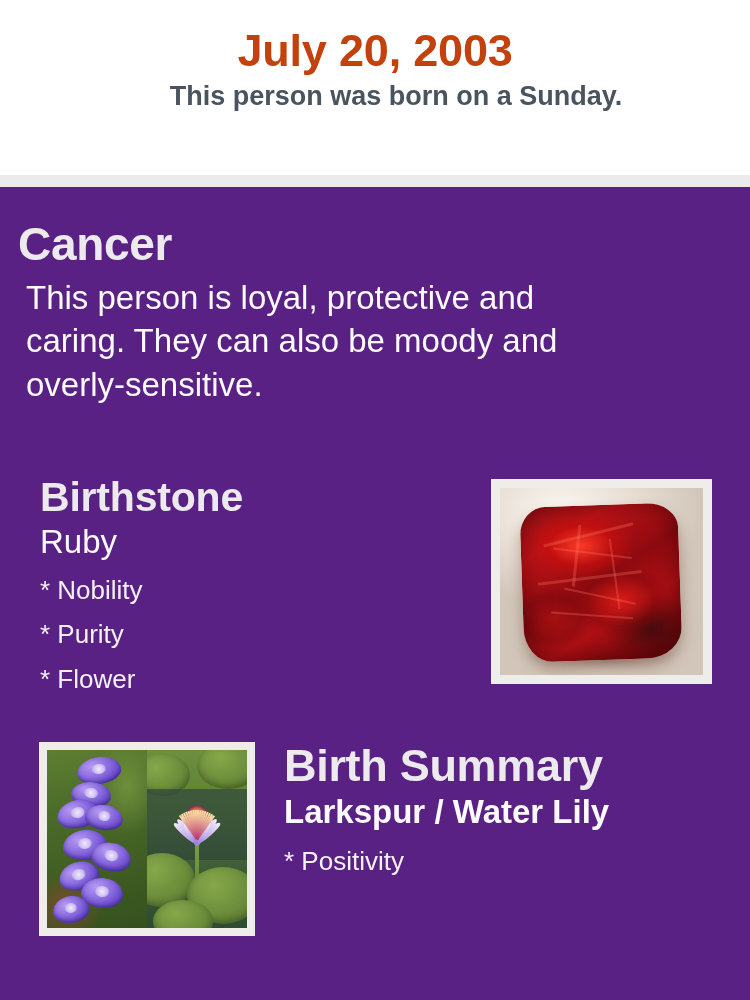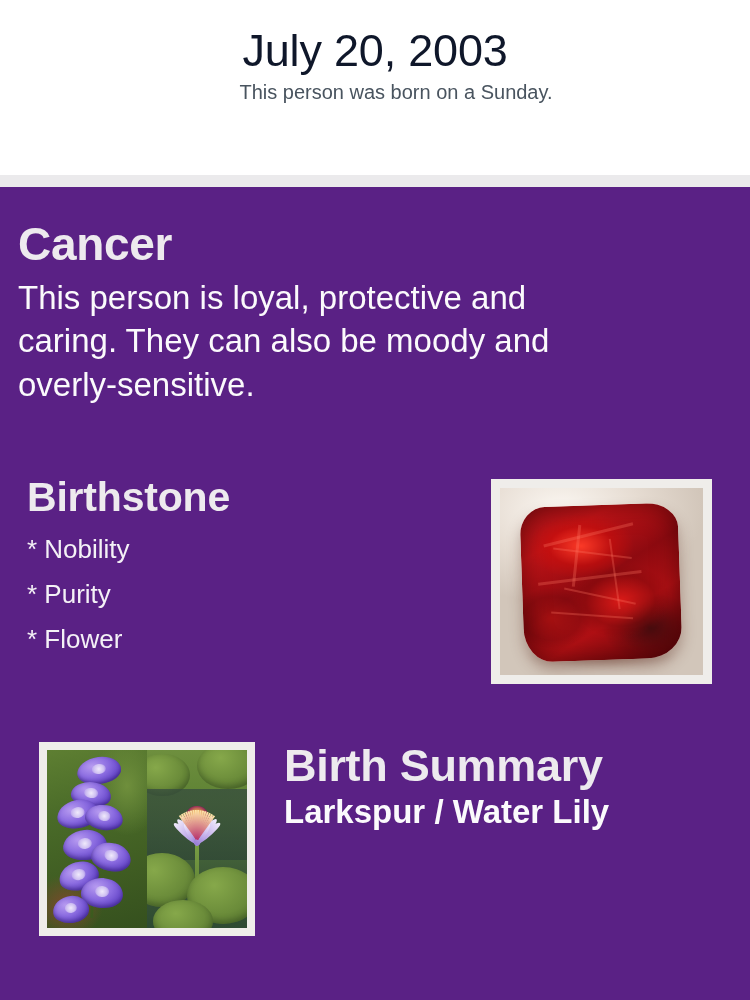--- a/index.html
+++ b/index.html
@@ -29,37 +29,37 @@
     top: 0; left: 0;
     width: 750px;
     height: 175px;
     background: #FFFFFF;
     text-align: center;
     padding-top: 26px;
   }
 
   .date-title {
     font-size: 45px;
-    font-weight: 400;
-    color: #0f172a;
+    font-weight: 700;
+    color: #c2410c;
     line-height: 1.12;
     letter-spacing: -0.2px;
   }
 
   .site-summary {
     font-size: 29px;
     font-weight: 400;
     color: #1B1B1B;
     line-height: 1.28;
     margin-top: 4px;
   }
 
   .born-line {
-    font-size: 20px;
-    font-weight: 400;
+    font-size: 27px;
+    font-weight: 700;
     color: #49545F;
     line-height: 1.3;
     margin-top: 3px;
     margin-left: 42px;
   }
 
   
   .divider {
     position: absolute;
     top: 175px; left: 0;
@@ -93,27 +93,28 @@
     letter-spacing: -0.3px;
   }
 
   .zodiac-desc {
     font-size: 33px;
     font-weight: 400;
     color: #FBFAFC;
     line-height: 1.33;
     margin-top: 6px;
     max-width: 610px;
+    margin-left: 8px;
   }
 
   
   .birthstone {
     position: absolute;
     top: 288px;
-    left: 27px;
+    left: 40px;
     width: 430px;
   }
 
   .section-heading {
     font-size: 41px;
     font-weight: 700;
     color: #EDEAEE;
     line-height: 1.12;
     letter-spacing: -0.2px;
   }
@@ -398,20 +399,21 @@
 
   <div class="panel">
 
     <div class="zodiac">
       <div class="zodiac-name">Cancer</div>
       <div class="zodiac-desc">This person is loyal, protective and caring. They can also be moody and overly-sensitive.</div>
     </div>
 
     <div class="birthstone">
       <div class="section-heading">Birthstone</div>
+      <div class="section-subject">Ruby</div>
       <ul class="trait-list">
         <li class="trait-item">* Nobility</li>
         <li class="trait-item">* Purity</li>
         <li class="trait-item">* Flower</li>
       </ul>
     </div>
 
     <div class="ruby-frame">
       <div class="ruby-photo">
         <div class="ruby-bg"></div>
@@ -511,17 +513,18 @@
           <div class="pad p5"></div>
         </div>
 
       </div>
     </div>
 
     <div class="flower-text">
       <div class="flower-heading">Birth Summary</div>
       <div class="flower-subject">Larkspur / Water Lily</div>
       <ul class="trait-list">
+        <li class="trait-item">* Positivity</li>
       </ul>
     </div>
 
   </div>
 </div>
 
 </body></html>

